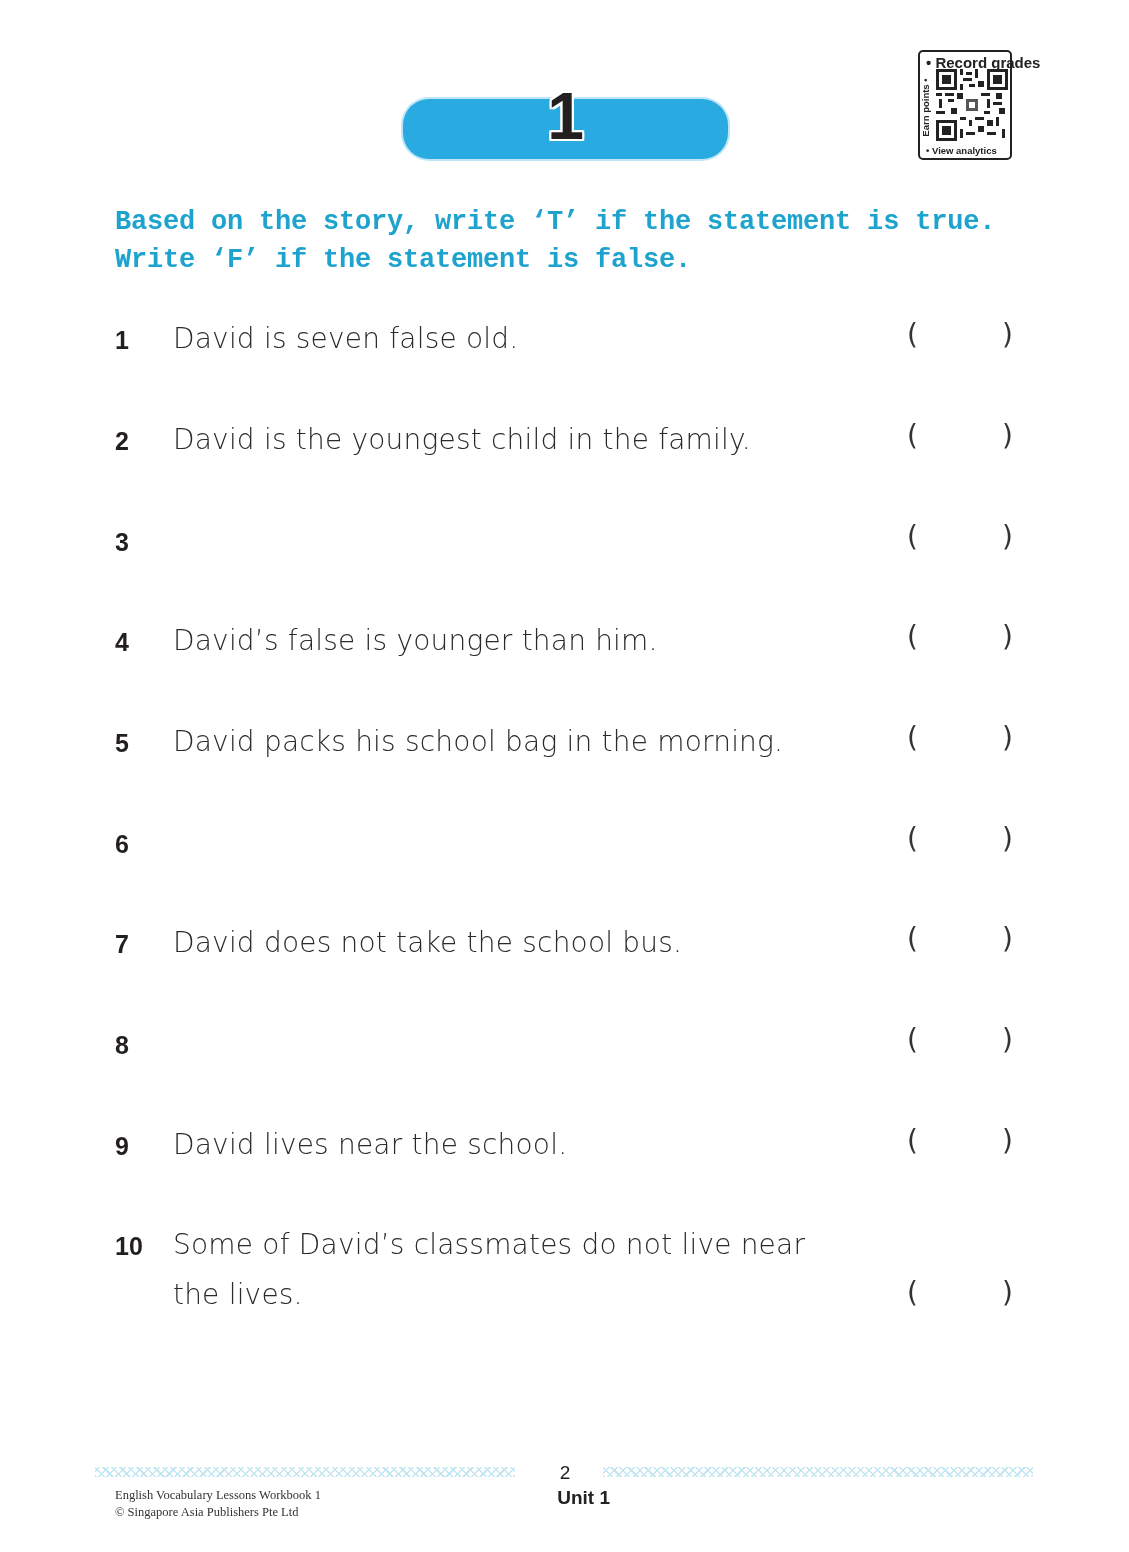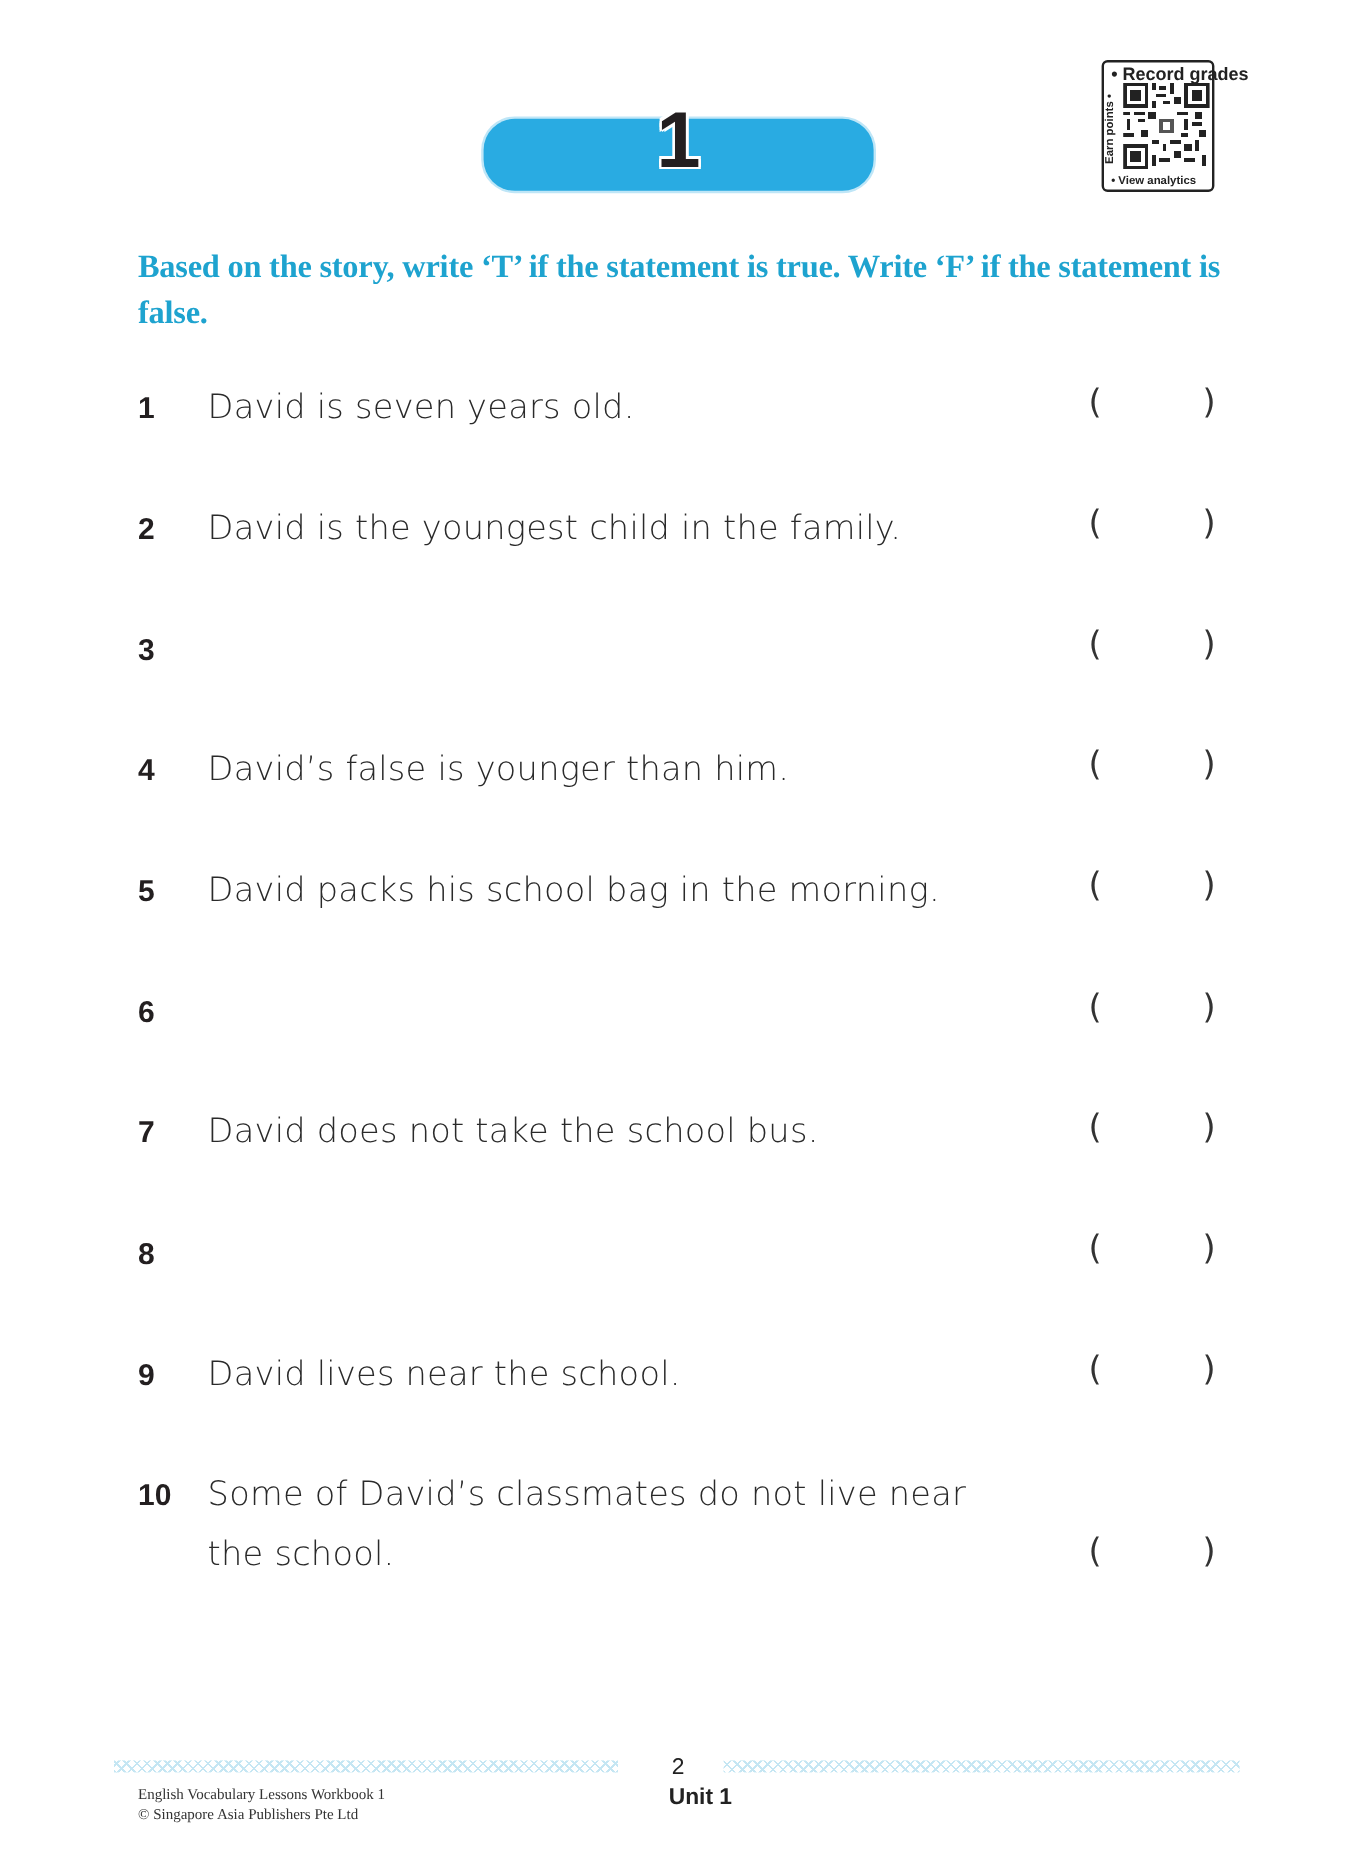--- a/index.html
+++ b/index.html
@@ -9,21 +9,21 @@
   .banner-wrap { position: absolute; left: 403px; top: 85px; width: 325px; height: 80px; display: flex; align-items: center; justify-content: center; gap: 14px; }
   .banner-text { font-family: "Liberation Sans", sans-serif; font-weight: bold; font-size: 40px; color: #231f20; letter-spacing: 1px; transform: scaleX(1.0); -webkit-text-stroke: 0; text-shadow: 2px 0 0 #fff, -2px 0 0 #fff, 0 2px 0 #fff, 0 -2px 0 #fff, 1.5px 1.5px 0 #fff, -1.5px -1.5px 0 #fff, 1.5px -1.5px 0 #fff, -1.5px 1.5px 0 #fff; }
   .banner-num { font-family: "Liberation Sans", sans-serif; font-weight: bold; font-size: 66px; color: #231f20; line-height: 1; margin-top: -18px; text-shadow: 2px 0 0 #fff, -2px 0 0 #fff, 0 2px 0 #fff, 0 -2px 0 #fff, 2px 2px 0 #fff, -2px -2px 0 #fff, 2px -2px 0 #fff, -2px 2px 0 #fff; }
 
   .qr { position: absolute; left: 918px; top: 50px; width: 94px; height: 110px; border: 2px solid #222; border-radius: 5px; box-sizing: border-box; background: #fff; }
   .qr-top { position: absolute; top: 2px; left: 6px; right: 2px; font-size: 15px; font-weight: bold; color: #222; white-space: nowrap; }
   .qr-bottom { position: absolute; bottom: 2px; left: 6px; right: 2px; font-size: 9.5px; font-weight: bold; color: #222; white-space: nowrap; }
   .qr-side { position: absolute; left: -26px; top: 50px; transform: rotate(-90deg); font-size: 9.5px; font-weight: bold; color: #222; white-space: nowrap; width: 62px; text-align: center; }
   .qr-code { position: absolute; left: 16px; top: 17px; width: 72px; height: 72px; }
 
-  .instructions { position: absolute; left: 115px; top: 203px; width: 920px; font-family: Liberation Serif, serif; font-weight: bold; font-size: 27px; line-height: 38px; color: #1ea3cf; letter-spacing: -0.2px; }
+  .instructions { position: absolute; left: 115px; top: 203px; width: 920px; font-family: Liberation Mono, monospace; font-weight: bold; font-size: 27px; line-height: 38px; color: #1ea3cf; letter-spacing: -0.2px; }
 
   .questions { position: absolute; left: 115px; top: 318px; width: 905px; }
   .q { position: absolute; left: 0; width: 905px; height: 50px; }
   .q-num { position: absolute; left: 0; top: 8px; font-family: "Liberation Sans", sans-serif; font-weight: bold; font-size: 25px; color: #231f20; }
   .q-text { position: absolute; left: 58px; top: 4px; font-family: "DejaVu Sans", sans-serif; font-weight: 200; font-size: 28px; color: #2a2a2a; letter-spacing: 0.2px; line-height: 50px; margin-top: -8px; }
   .q-answer { position: absolute; left: 792px; top: 4px; width: 106px; height: 40px; border: none; background: transparent; font-family: "DejaVu Sans", sans-serif; font-size: 28px; color: #2a2a2a; }
   .paren-l { position: absolute; left: 0; top: -4px; font-size: 28px; font-family: "DejaVu Sans", sans-serif; color: #333; }
   .paren-r { position: absolute; right: 0; top: -4px; font-size: 28px; font-family: "DejaVu Sans", sans-serif; color: #333; }
   .answer-field { position: absolute; left: 20px; right: 20px; top: 0; height: 36px; border: none; outline: none; background: transparent; font-size: 24px; text-align: center; }
 
@@ -93,21 +93,21 @@
     </g>
   </svg>
   <div class="qr-bottom">• View analytics</div>
 </div>
 
 <div class="instructions">Based on the story, write ‘T’ if the statement is true. Write ‘F’ if the statement is false.</div>
 
 <div class="questions">
   <div class="q" style="top:0px">
     <span class="q-num">1</span>
-    <span class="q-text">David is seven years old.</span>
+    <span class="q-text">David is seven false old.</span>
     <div class="q-answer">
       <span class="paren-l">(</span>
       <input class="answer-field" value="" style="">
       <span class="paren-r">)</span>
     </div>
   </div>
   <div class="q" style="top:101px">
     <span class="q-num">2</span>
     <span class="q-text">David is the youngest child in the family.</span>
     <div class="q-answer">
@@ -172,21 +172,21 @@
     <span class="q-text">David lives near the school.</span>
     <div class="q-answer">
       <span class="paren-l">(</span>
       <input class="answer-field" value="" style="">
       <span class="paren-r">)</span>
     </div>
   </div>
   <div class="q" style="top:906px; height:110px">
     <span class="q-num">10</span>
     <span class="q-text">Some of David’s classmates do not live near</span>
-    <span class="q-text" style="top:54px">the school.</span>
+    <span class="q-text" style="top:54px">the lives.</span>
     <div class="q-answer" style="top:56px">
       <span class="paren-l">(</span>
       <input class="answer-field" value="" style="">
       <span class="paren-r">)</span>
     </div>
   </div>
 </div>
 
 <div class="footer-rule rule-left">
     <div class="zig"></div>

